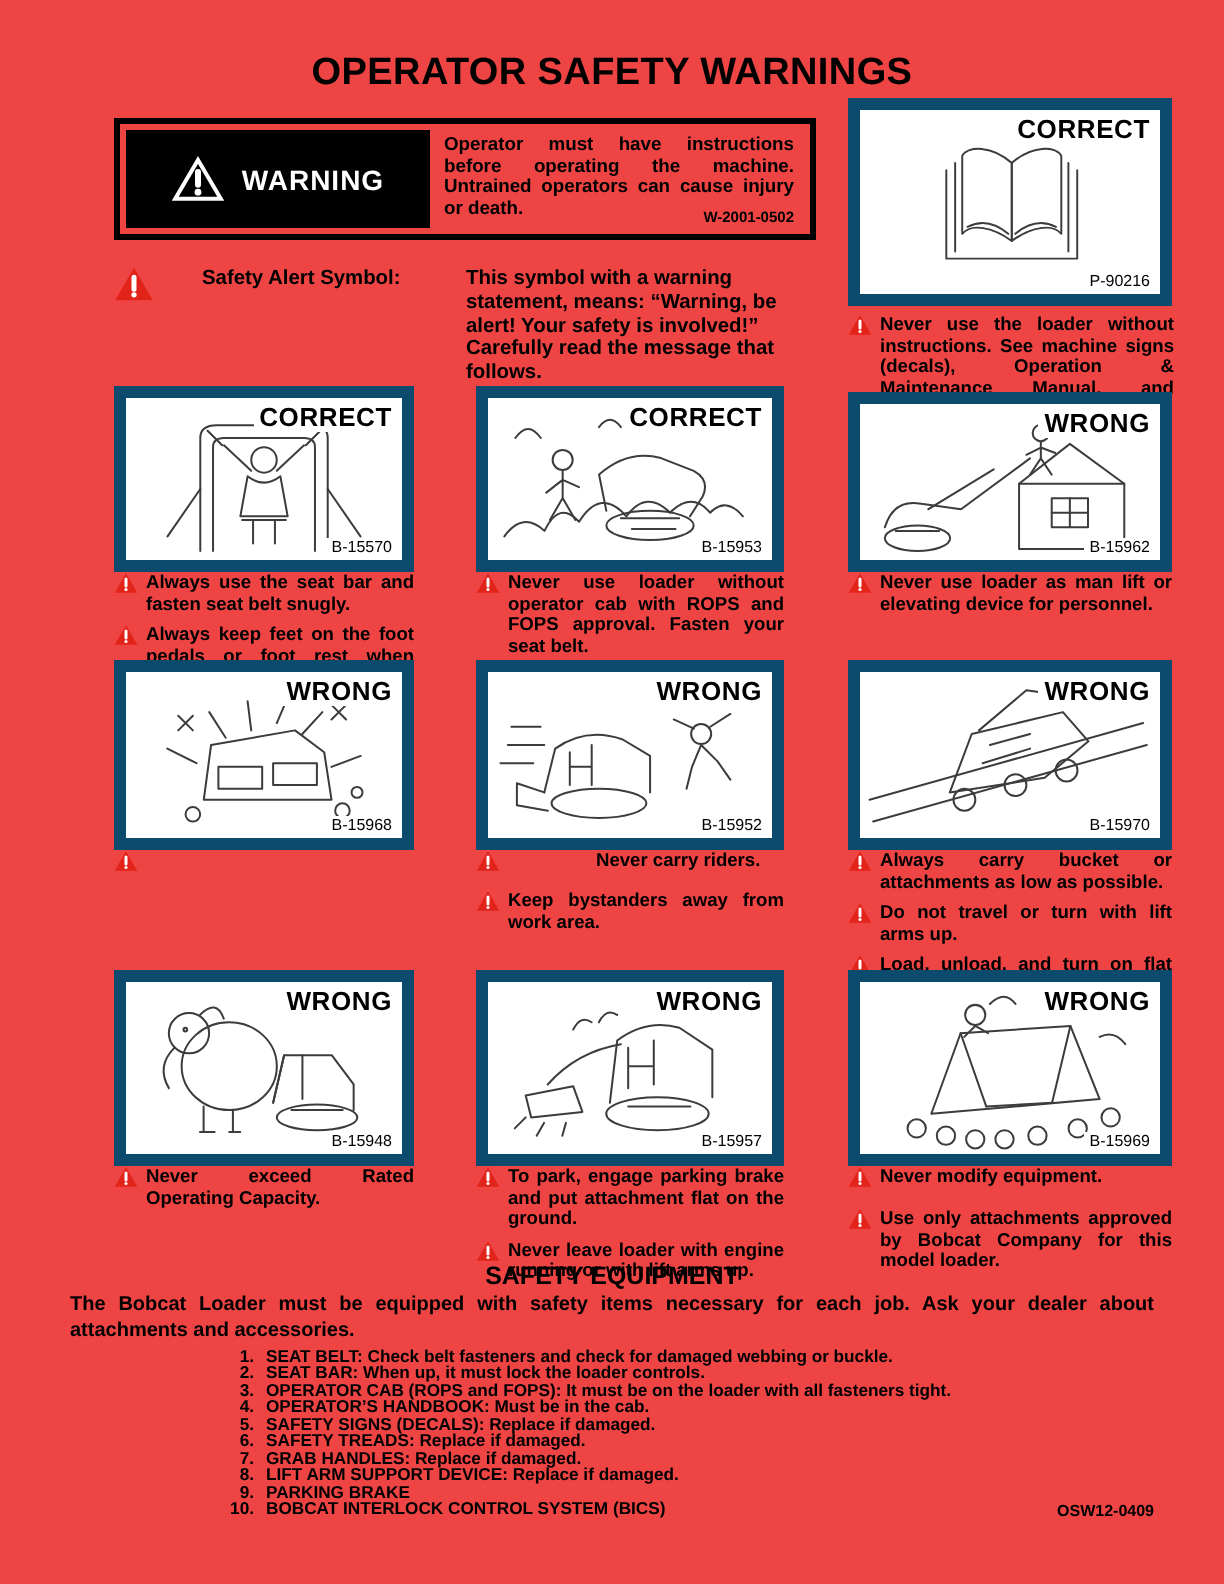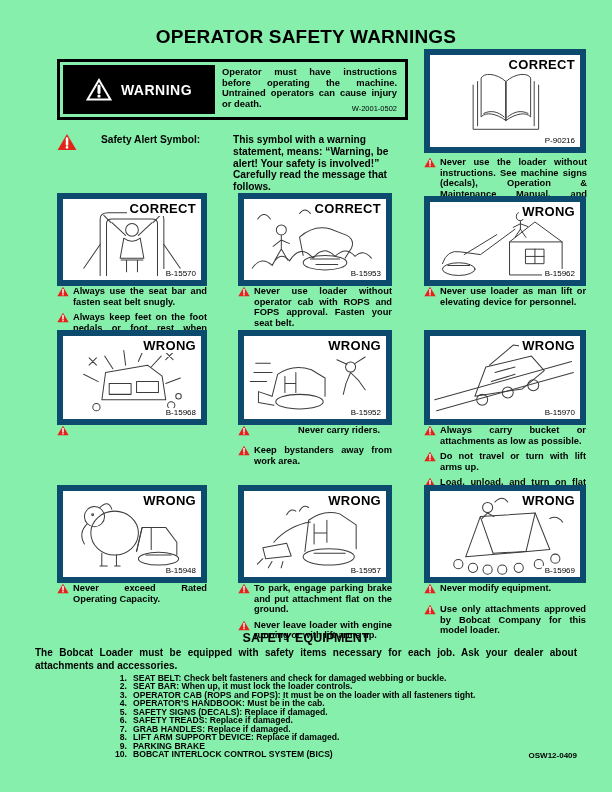--- a/index.html
+++ b/index.html
@@ -1,31 +1,31 @@
 <!DOCTYPE html>
 <html style="--alert-red: #e2231a; --ink: #000000;"><head>
 <meta charset="utf-8">
 <style>
   :root { --alert-red:#e2231a; --ink:#000000; }
   html,body{margin:0;padding:0;background:#fff;}
   #page{
-    position:relative;width:612px;height:792px;background:#86efac;overflow:hidden;
+    position:relative;width:612px;height:792px;background:#ef4444;overflow:hidden;
     font-family:"Liberation Sans","DejaVu Sans",sans-serif;color:var(--ink);
   }
   .abs{position:absolute;}
   
   #title{top:26px;left:0;width:612px;text-align:center;font-size:19px;font-weight:bold;letter-spacing:.2px;}
   
   #banner{left:57px;top:59px;width:351px;height:61px;border:3px solid #000;padding:3px;box-sizing:border-box;display:flex;}
   #banner-black{background:#000;width:152px;flex:0 0 152px;display:flex;align-items:center;justify-content:center;gap:9px;}
   #banner-black svg{width:26px;height:23px;}
   #banner-label{color:#fff;font-weight:bold;font-size:14px;letter-spacing:.5px;}
   #banner-textwrap{flex:1;position:relative;padding:2px 5px 2px 7px;}
   #banner-text{font-size:9.4px;font-weight:bold;line-height:1.13;text-align:justify;}
-  #banner-code{position:absolute;right:5px;bottom:1px;font-size:7.5px;font-weight:normal;}
+  #banner-code{position:absolute;right:5px;bottom:1px;font-size:7.5px;font-weight:bold;}
   
   #alert-row{left:57px;top:131px;width:352px;display:flex;gap:24px;align-items:flex-start;}
   #alert-row .tri{width:20px;height:18px;flex:0 0 20px;margin-top:2px;}
   #alert-label{font-size:10.2px;font-weight:bold;white-space:nowrap;margin-top:3px;width:108px;flex:0 0 108px;}
   #alert-text{font-size:10.2px;font-weight:bold;line-height:1.16;flex:1;margin-top:3px;}
   
   .pbox{position:relative;border:6px solid #0c4a6e;background:#fff;box-sizing:border-box;width:100%;}
   .verdict{position:absolute;top:2px;right:5px;font-size:13px;font-weight:bold;letter-spacing:.3px;background:#fff;padding-left:3px;}
   .pcode{position:absolute;bottom:2px;right:5px;font-size:8px;background:#fff;padding-left:3px;}
   .illus{position:absolute;inset:0;width:100%;height:100%;}

